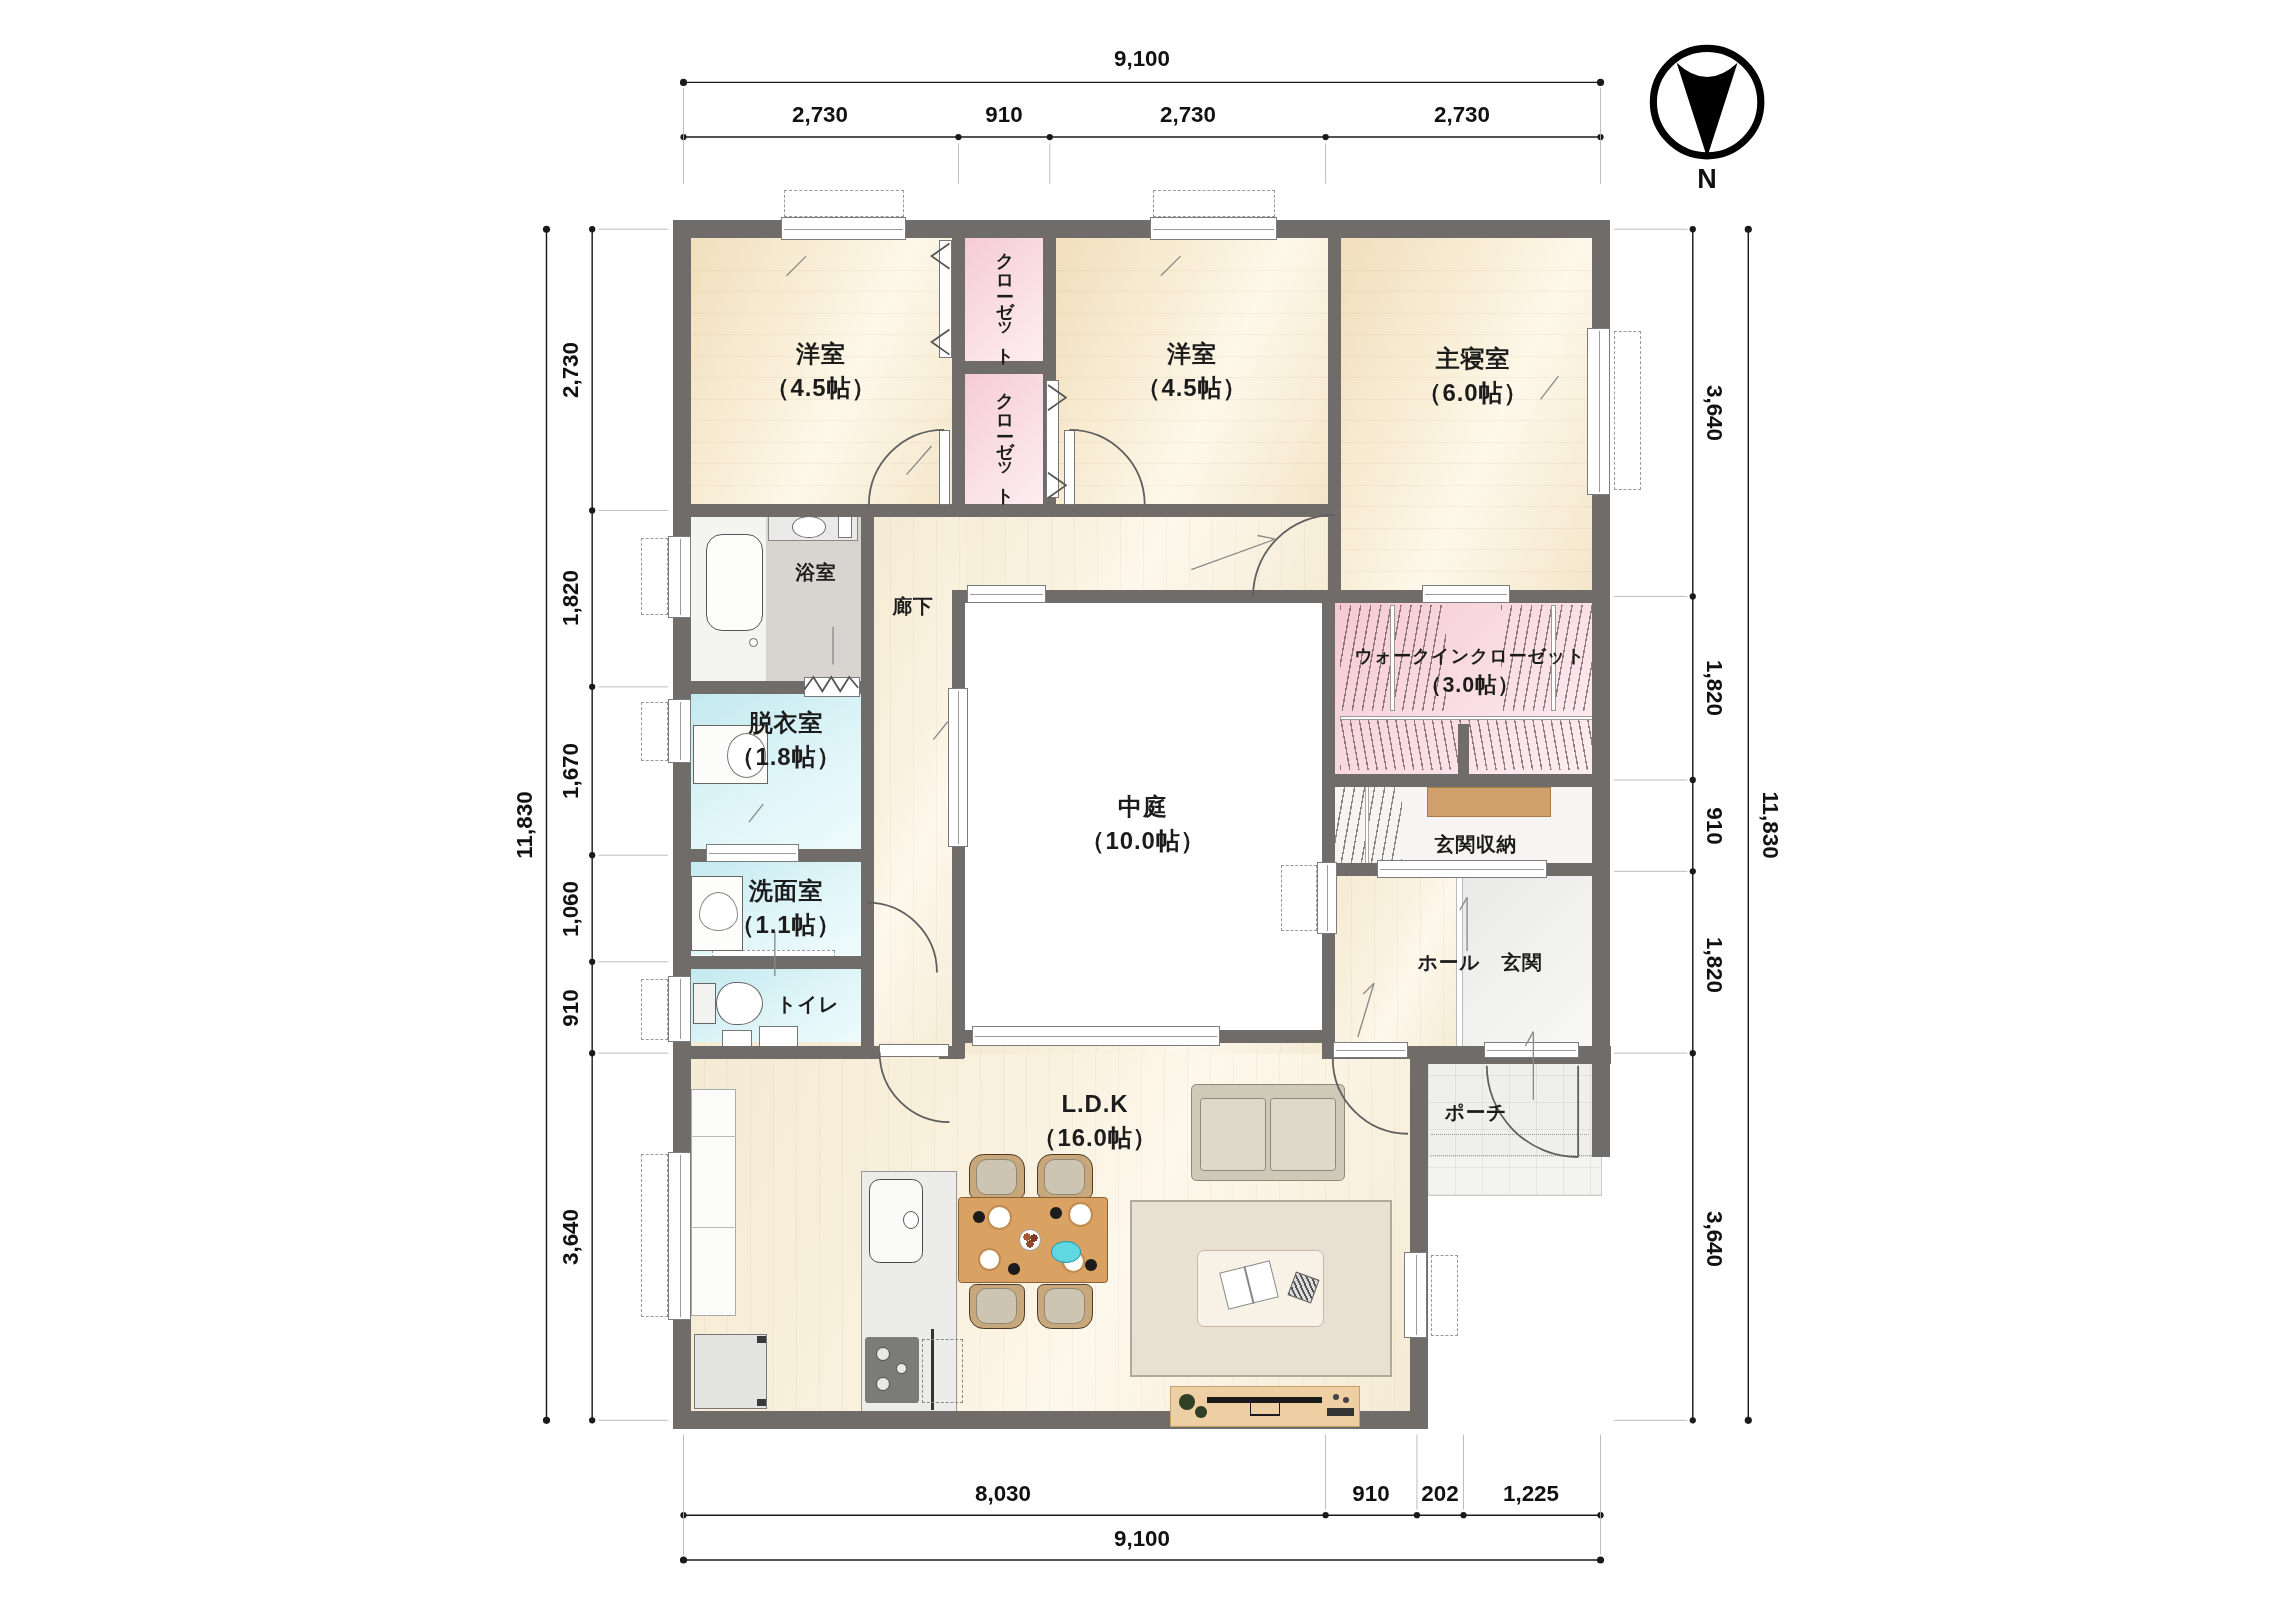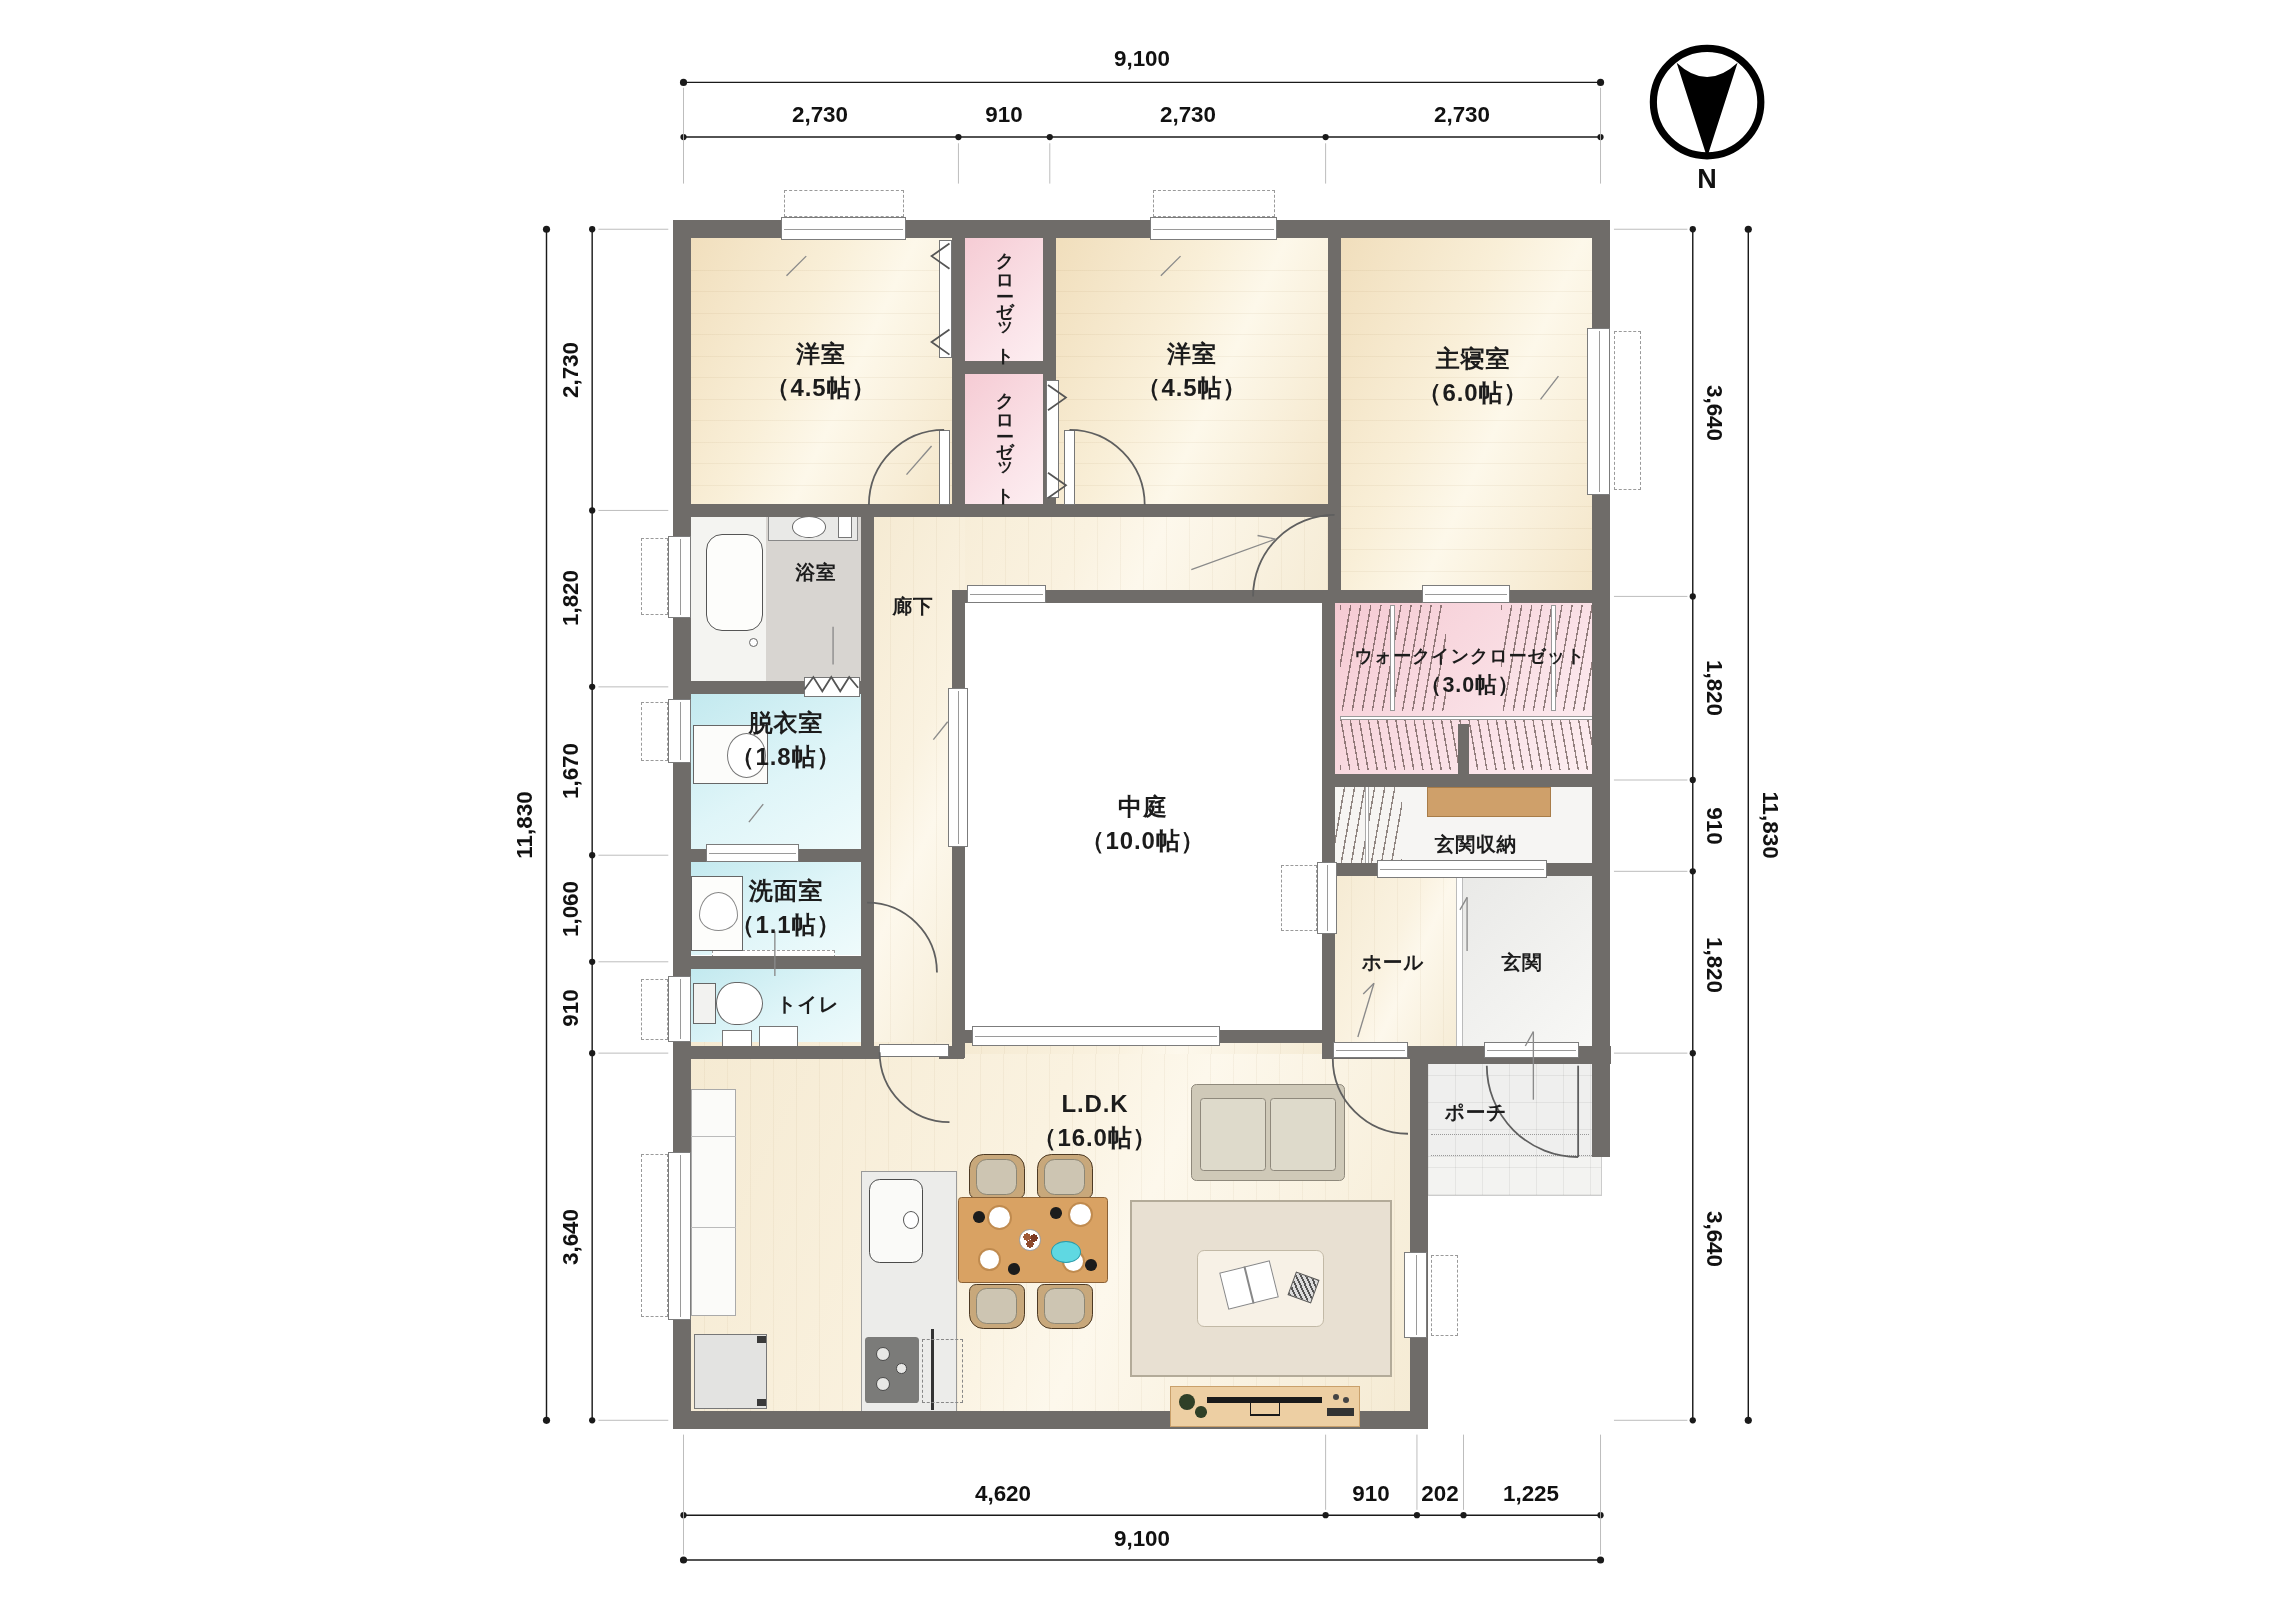--- a/index.html
+++ b/index.html
@@ -343,35 +343,35 @@
   <div class="rlabel small" style="left:808px;top:1005px;">トイレ</div>
   <div class="rlabel" style="left:1143px;top:824px;">
     <div>中庭</div>
     <div>（10.0帖）</div>
   </div>
   <div class="rlabel" style="left:1470px;top:672px;font-size:18px;">
     <div>ウォークインクローゼット</div>
     <div style="font-size:21.5px;">（3.0帖）</div>
   </div>
   <div class="rlabel small" style="left:1476px;top:845px;">玄関収納</div>
-  <div class="rlabel small" style="left:1393px;top:963px;">ホール</div>
+  <div class="rlabel small" style="left:1449px;top:963px;">ホール</div>
   <div class="rlabel small" style="left:1522px;top:963px;">玄関</div>
   <div class="rlabel small" style="left:1476px;top:1113px;">ポーチ</div>
   <div class="rlabel" style="left:1095px;top:1121px;">
     <div>L.D.K</div>
     <div>（16.0帖）</div>
   </div>
 
   <div class="dlabel" style="left:1142px;top:59px;">9,100</div>
   <div class="dlabel" style="left:820px;top:115px;">2,730</div>
   <div class="dlabel" style="left:1004px;top:115px;">910</div>
   <div class="dlabel" style="left:1188px;top:115px;">2,730</div>
   <div class="dlabel" style="left:1462px;top:115px;">2,730</div>
 
-  <div class="dlabel" style="left:1003px;top:1494px;">4,620</div>
+  <div class="dlabel" style="left:1003px;top:1494px;">8,030</div>
   <div class="dlabel" style="left:1371px;top:1494px;">910</div>
   <div class="dlabel" style="left:1440px;top:1494px;">202</div>
   <div class="dlabel" style="left:1531px;top:1494px;">1,225</div>
   <div class="dlabel" style="left:1142px;top:1539px;">9,100</div>
 
   <div class="dlabel rotl" style="left:525px;top:825px;">11,830</div>
   <div class="dlabel rotl" style="left:571px;top:370px;">2,730</div>
   <div class="dlabel rotl" style="left:571px;top:598px;">1,820</div>
   <div class="dlabel rotl" style="left:571px;top:771px;">1,670</div>
   <div class="dlabel rotl" style="left:571px;top:909px;">1,060</div>

